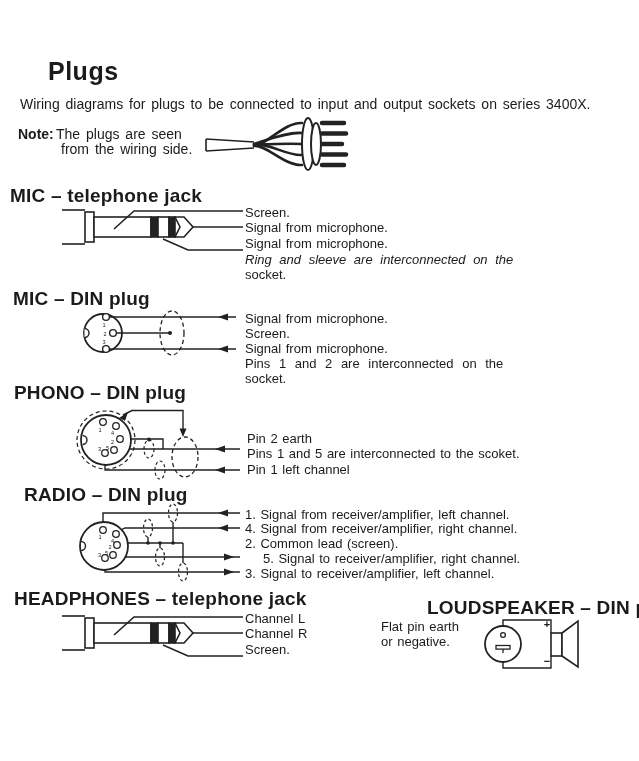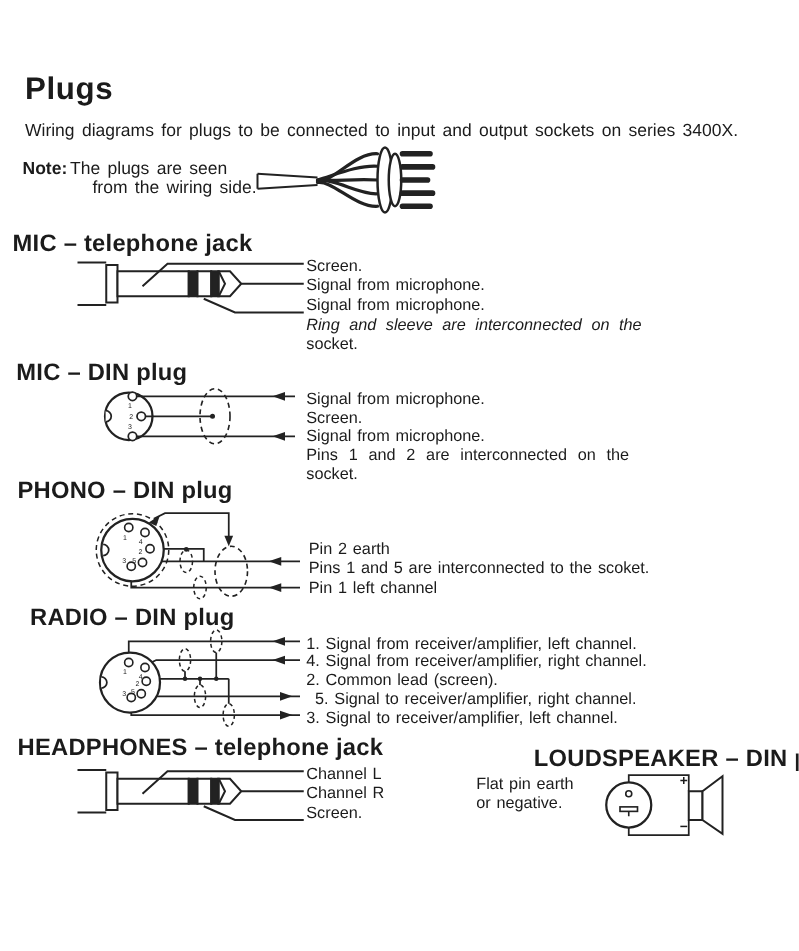--- a/index.html
+++ b/index.html
@@ -1,40 +1,40 @@
 <!DOCTYPE html>
 <html><head>
 <meta charset="utf-8">
 <style>
   html,body{margin:0;padding:0;background:#fff;}
   #page{position:relative;width:639px;height:761px;background:#ffffff;overflow:hidden;
         font-family:"Liberation Sans", sans-serif;color:#1b1b1b;}
   .abs{position:absolute;white-space:nowrap;}
-  .title{font-size:25px;font-weight:bold;letter-spacing:.5px;}
+  .title{font-size:25px;font-weight:bold;letter-spacing:.5px;margin-left:28px;}
   .body13{font-size:14px;}
   .intro{word-spacing:2px;}
   .bold{font-weight:bold;}
   .h{font-size:19px;font-weight:bold;letter-spacing:.2px;}
   .lbl{font-size:13px;line-height:15px;word-spacing:1px;}
   .wsp4{word-spacing:4px;font-style:italic;}
   .wsp5{word-spacing:5px;}
   svg{position:absolute;overflow:visible;}
   svg text{font-family:"Liberation Sans", sans-serif;fill:#1b1b1b;}
   .pin-num{font-size:5.6px;}
 </style>
 </head>
 <body>
 
 <div id="page">
 
   <div class="abs title" style="left:20px;top:57px;">Plugs</div>
   <div class="abs body13 intro" style="left:20px;top:96px;">Wiring diagrams for plugs to be connected to input and output sockets on series 3400X.</div>
   <div class="abs body13 bold" style="left:18px;top:126px;">Note:</div>
   <div class="abs body13" style="left:56px;top:126px;word-spacing:2px;">The plugs are seen</div>
-  <div class="abs body13" style="left:61px;top:141px;word-spacing:2px;margin-left:13px;">from the wiring side.</div>
+  <div class="abs body13" style="left:61px;top:141px;word-spacing:2px;">from the wiring side.</div>
 
   <svg style="left:204px;top:116px;" width="148" height="58" viewBox="0 0 148 58">
     <g stroke="#222" fill="none" stroke-width="1.6">
       <path d="M2 23 L50 26"></path>
         <path d="M2 35 L50 32"></path>
         <path d="M2 23 L2 35"></path>
     </g>
     <g stroke="#222" fill="none" stroke-width="2.6" stroke-linecap="round">
       <path d="M50 29 C62 30 80 6 98 7"></path>
       <path d="M50 28 C64 24 82 16 98 17"></path>
@@ -176,21 +176,21 @@
     <text class="pin-num" x="43" y="53.5" text-anchor="end">3</text>
     <polygon points="160,10 170,6.5 170,13.5" fill="#222"></polygon>
     <polygon points="160,25 170,21.5 170,28.5" fill="#222"></polygon>
     <polygon points="176,54 166,50.5 166,57.5" fill="#222"></polygon>
     <polygon points="176,69 166,65.5 166,72.5" fill="#222"></polygon>
   </svg>
 
   <div class="abs lbl" style="left:245px;top:507px;">1. Signal from receiver/amplifier, left channel.</div>
   <div class="abs lbl" style="left:245px;top:521px;">4. Signal from receiver/amplifier, right channel.</div>
   <div class="abs lbl" style="left:245px;top:536px;">2. Common lead (screen).</div>
-  <div class="abs lbl" style="left:252px;top:551px;">5. Signal to receiver/amplifier, right channel.</div>
+  <div class="abs lbl" style="left:263px;top:551px;">5. Signal to receiver/amplifier, right channel.</div>
   <div class="abs lbl" style="left:245px;top:566px;">3. Signal to receiver/amplifier, left channel.</div>
 
   <div class="abs h" style="left:14px;top:588px;">HEADPHONES – telephone jack</div>
 
   <svg style="left:58px;top:604px;" width="185" height="58" viewBox="0 0 185 58">
     <g stroke="#222" fill="none" stroke-width="1.6">
       <path d="M4 12 H27"></path>
       <path d="M4 46 H27"></path>
       <rect x="27" y="14" width="9" height="30" fill="#fff"></rect>
       <rect x="36" y="19" width="57" height="20" fill="#fff"></rect>

